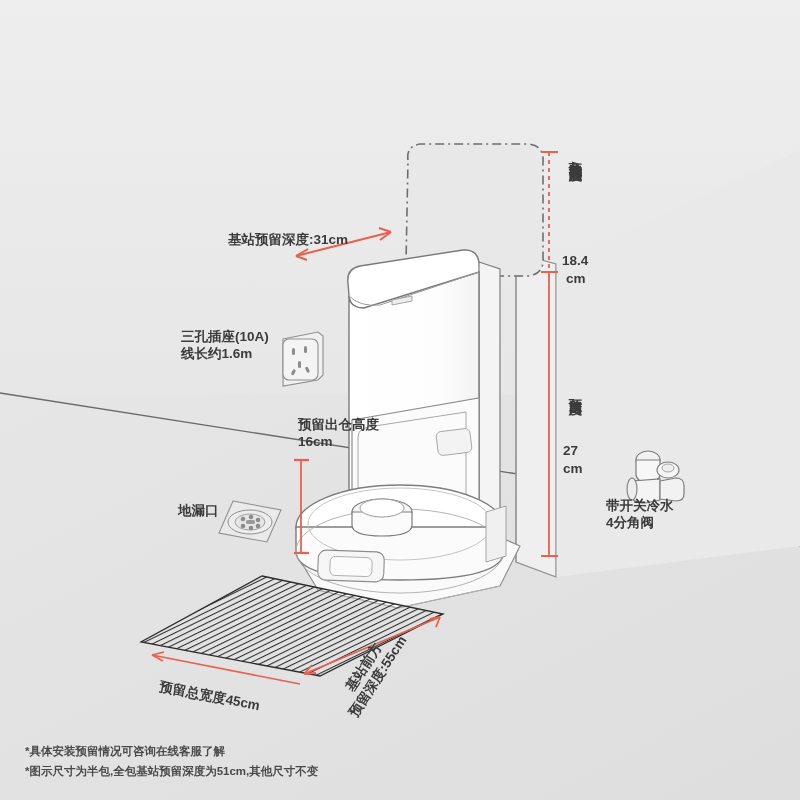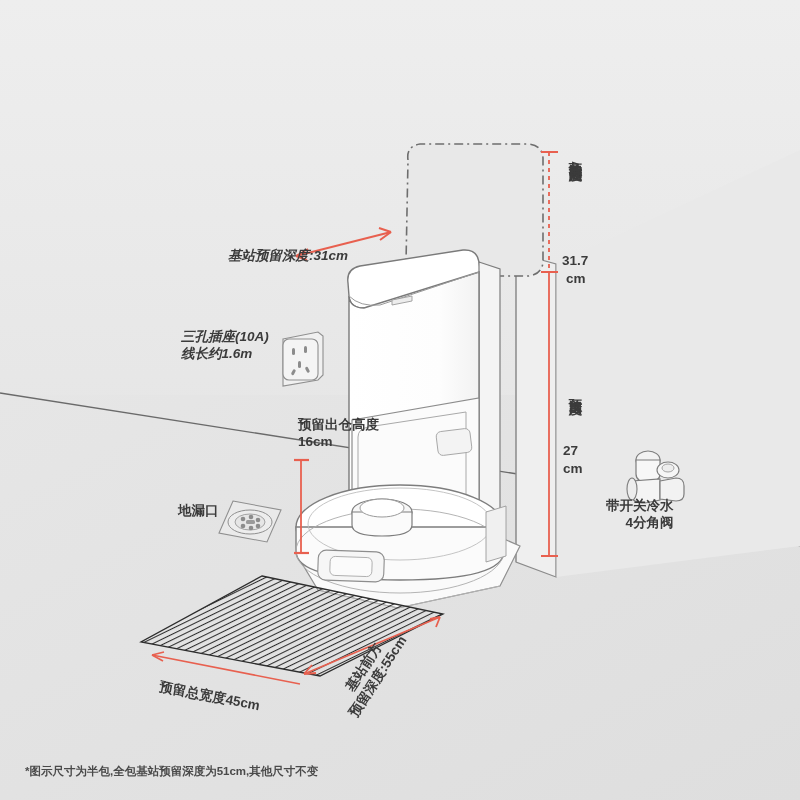--- a/index.html
+++ b/index.html
@@ -196,41 +196,42 @@
       </g>
 
       <g>
         <line x1="304" y1="674" x2="440" y2="617" stroke-width="1.8"></line>
         <path d="M304,674 L316,673 M304,674 L312,665" stroke-width="1.8"></path>
         <path d="M440,617 L430,619 M440,617 L436,627" stroke-width="1.8"></path>
       </g>
     </g>
   </svg>
 
-  <div class="txt lbl" style="left:228px;top:248px;font-style:italic;">基站预留深度:31cm</div>
-
-  <div class="txt lbl" style="left:181px;top:329px;font-style:italic;">三孔插座(10A)
+  <div class="txt lbl" style="left:228px;top:232px;">基站预留深度:31cm</div>
+
+  <div class="txt lbl" style="left:181px;top:329px;">三孔插座(10A)
 线长约1.6m</div>
 
   <div class="txt lbl" style="left:270px;top:417px;margin-left:28px;">预留出仓高度
 16cm</div>
 
   <div class="txt lbl" style="left:178px;top:495px;margin-top:8px;">地漏口</div>
 
   <div class="txt lbl vert" style="left:566px;top:152px;">预留翻盖高度≥</div>
-  <div class="txt lbl" style="left:562px;top:253px;">31.7</div>
+  <div class="txt lbl" style="left:562px;top:253px;">18.4</div>
   <div class="txt lbl" style="left:566px;top:271px;">cm</div>
 
   <div class="txt lbl vert" style="left:566px;top:388px;">预留高度</div>
   <div class="txt lbl" style="left:563px;top:443px;">27</div>
   <div class="txt lbl" style="left:563px;top:461px;">cm</div>
 
-  <div class="txt lbl" style="left:606px;top:498px;text-align:right;">带开关冷水
+  <div class="txt lbl" style="left:606px;top:498px;text-align:left;">带开关冷水
 4分角阀</div>
 
   <div class="txt lbl rot-diag" style="left:161px;top:679px;transform:rotate(11deg);">预留总宽度45cm</div>
 
   <div class="txt lbl rot-diag" style="left:332px;top:702px;transform:rotate(-57deg);text-align:center;">基站前方
 预留深度:55cm</div>
 
+  <div class="txt foot" style="left:25px;top:744px;">*具体安装预留情况可咨询在线客服了解</div>
   <div class="txt foot" style="left:25px;top:764px;">*图示尺寸为半包,全包基站预留深度为51cm,其他尺寸不变</div>
 
 </div>
 
 </body></html>

